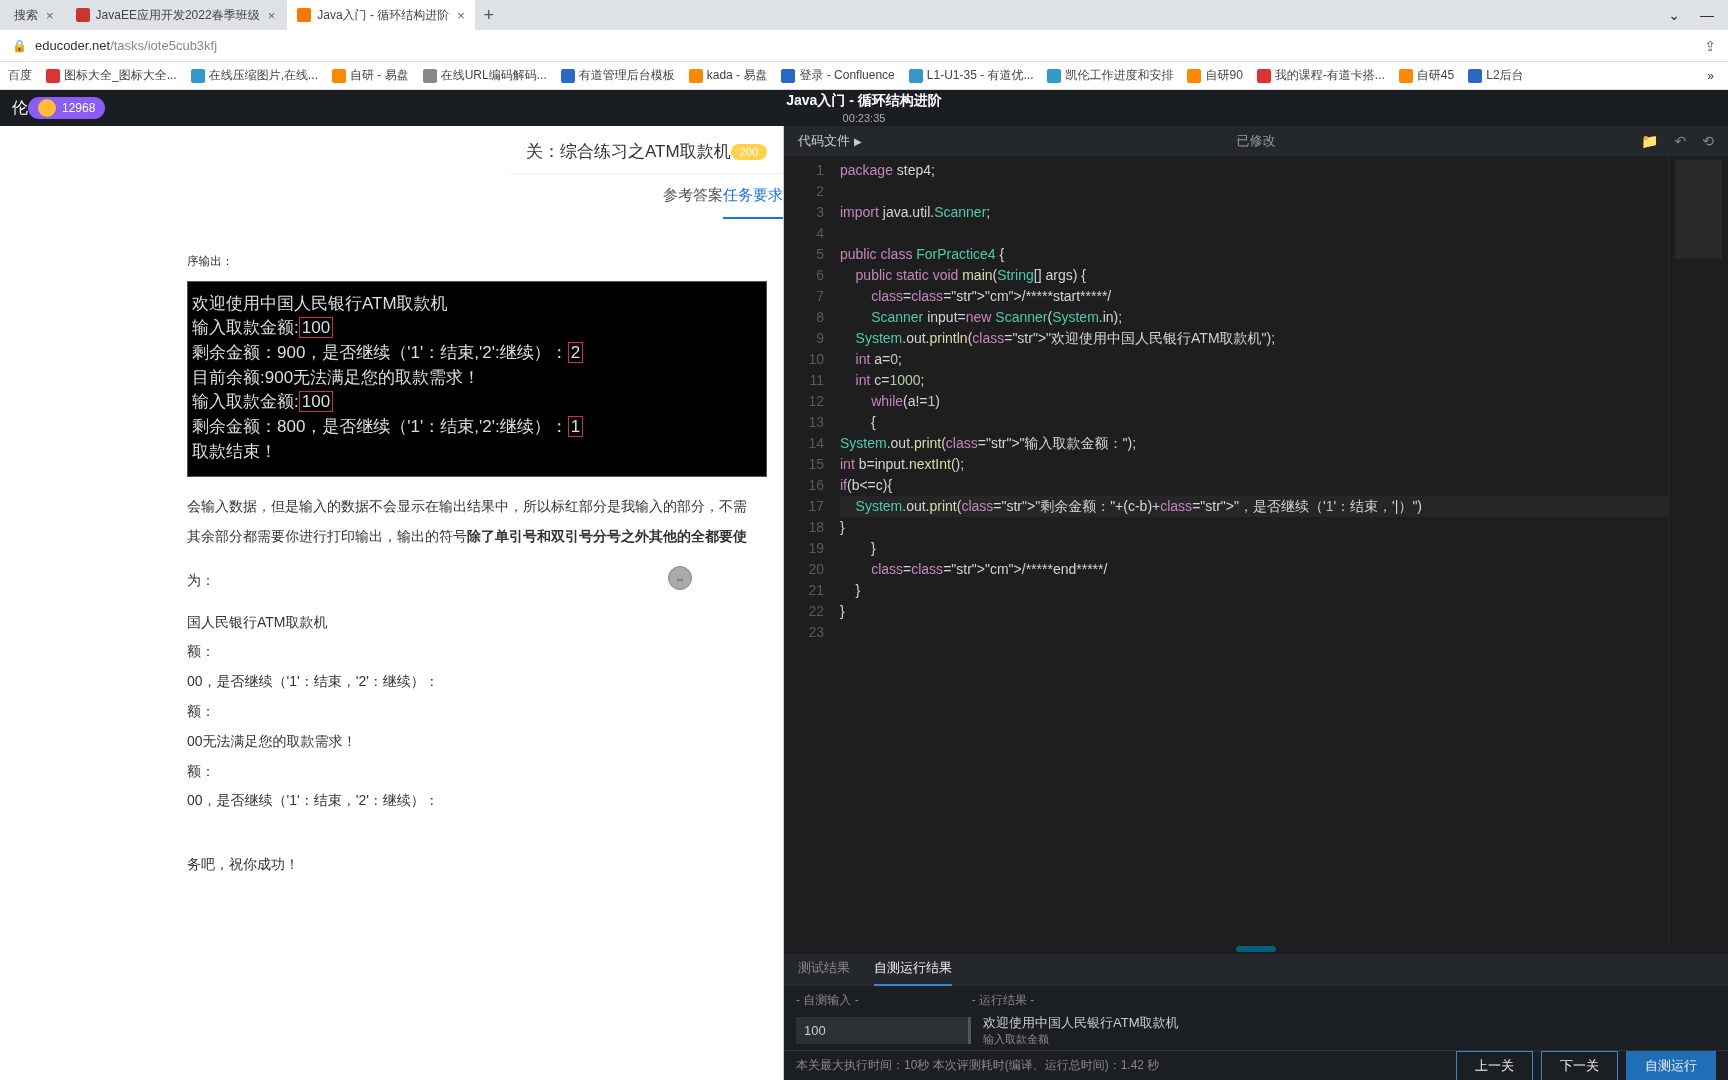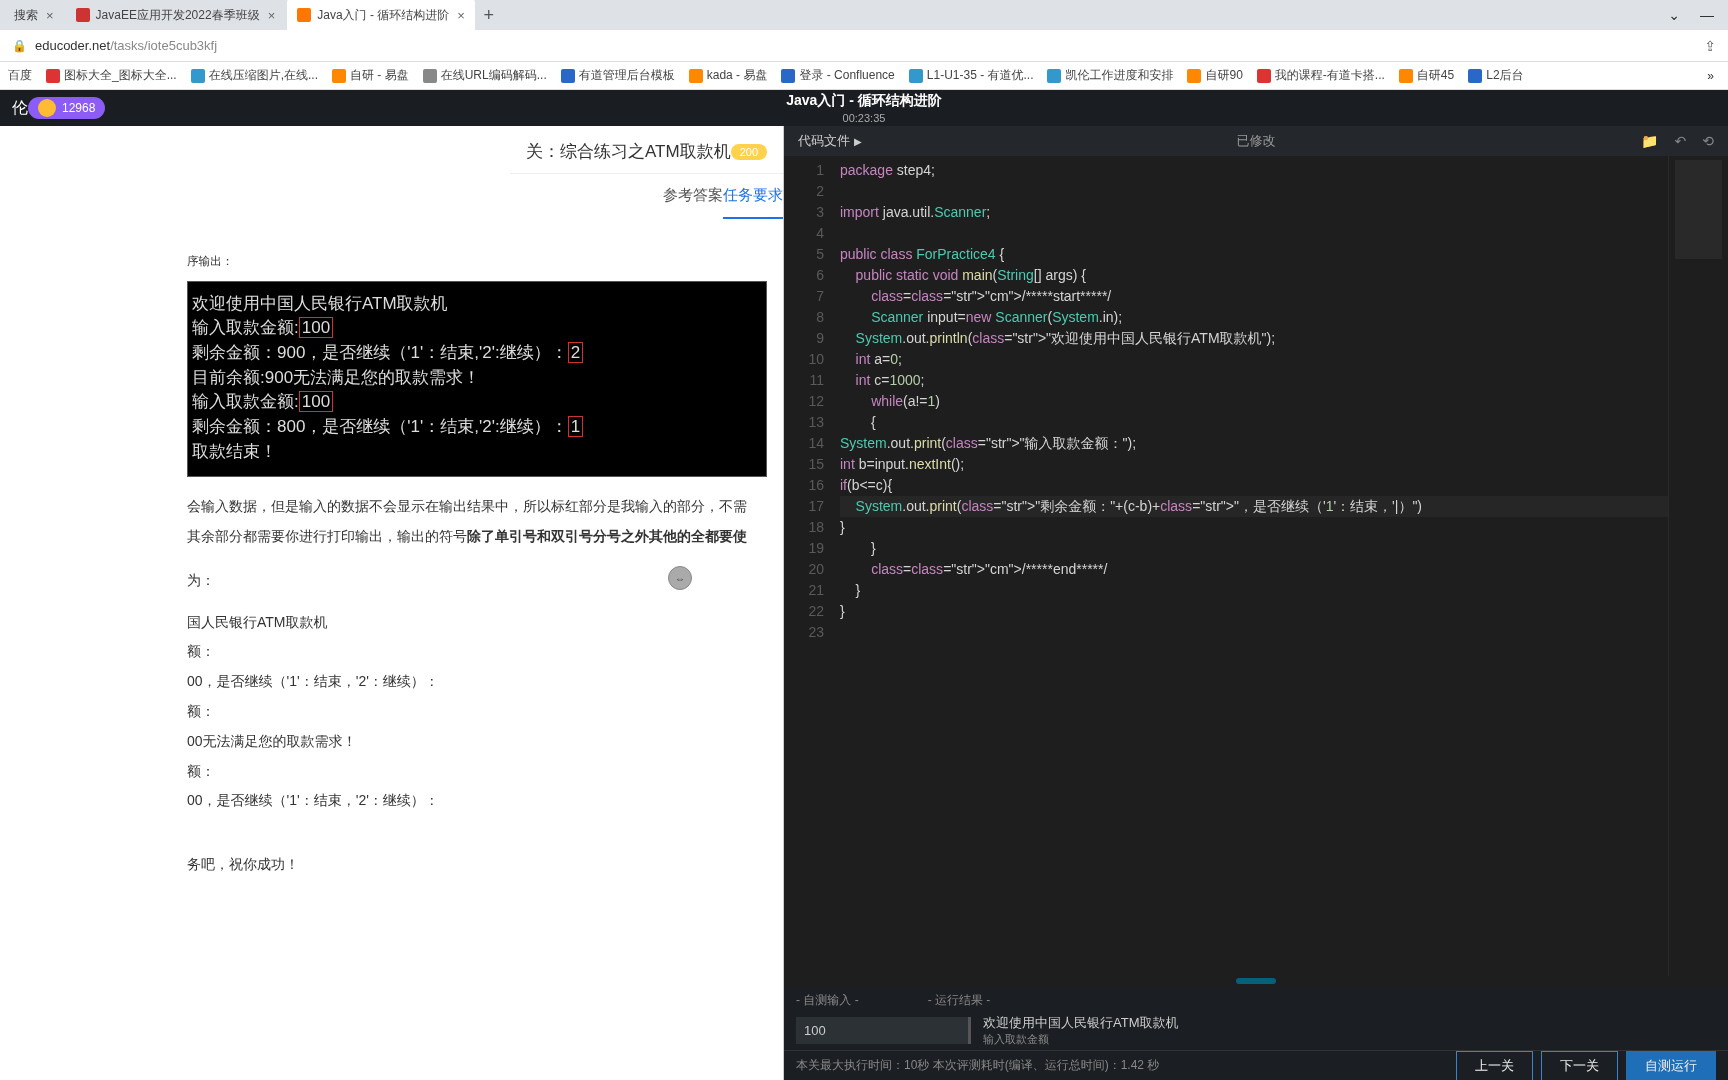--- a/index.html
+++ b/index.html
@@ -79,21 +79,21 @@
 .mm-blob { margin: 4px 6px; height: 110px; background: linear-gradient(#333 0 90%, transparent 0); opacity: .5; }
 
 
 .drag-hint { height: 10px; background: #1e1e1e; display:flex; justify-content:center; align-items:center; }
 .drag-hint span { width: 40px; height: 6px; border-radius: 3px; background: #03617b; }
 .result-tabs { height: 32px; background: #24282c; display: flex; align-items: flex-end; padding: 0 14px; gap: 24px; font-size: 13px; }
 .rtab { color: #888; padding-bottom: 7px; border-bottom: 2px solid transparent; }
 .rtab.active { color: #eee; border-bottom-color: #3b82d1; }
 
 .result-body { background: #1b1e22; padding: 6px 12px 4px; color: #ccc; font-size: 13px; }
-.rlabels { display: flex; gap: 69px; color: #888; font-size: 12px; margin-bottom: 6px; }
+.rlabels { display: flex; gap: 113px; color: #888; font-size: 12px; margin-bottom: 6px; }
 .rrow { display: flex; align-items: center; }
 .rinput { background: #2c3136; width: 175px; padding: 6px 8px; color: #ccc; font-size: 13px; border-right: 3px solid #555; }
 .routput { padding: 0 12px; color: #ccc; font-size: 13px; line-height: 1.3; }
 
 .footer { height: 30px; background: #1b1e22; border-top: 1px solid #333; display: flex; align-items: center; padding: 0 12px; font-size: 12px; color: #888; }
 .fbtn { margin-left: 8px; padding: 5px 18px; font-size: 13px; border: 1px solid #3b82d1; color: #eee; background: transparent; }
 .fbtn.primary { background: #1e6fb8; border-color: #1e6fb8; }
 .fbtns { margin-left: auto; display: flex; }
 </style>
 </head>
@@ -278,20 +278,24 @@
         </div>
       <div class="code" id="code"><div><span class="kw">package</span> step4;</div><div>&nbsp;</div><div><span class="kw">import</span> java.util.<span class="cls">Scanner</span>;</div><div>&nbsp;</div><div><span class="kw">public</span> <span class="kw">class</span> <span class="cls">ForPractice4</span> {</div><div>    <span class="kw">public</span> <span class="kw">static</span> <span class="kw">void</span> <span class="fn">main</span>(<span class="cls">String</span>[] args) {</div><div>        <span <span="" class="kw">class</span>=<span <span="" class="kw">class</span>="str"&gt;"cm"&gt;/*****start*****/</div><div>        <span class="cls">Scanner</span> input=<span class="kw">new</span> <span class="cls">Scanner</span>(<span class="cls">System</span>.in);</div><div>    <span class="cls">System</span>.out.<span class="fn">println</span>(<span <span="" class="kw">class</span>="str"&gt;"欢迎使用中国人民银行ATM取款机");</div><div>    <span class="kw">int</span> a=<span class="num">0</span>;</div><div>    <span class="kw">int</span> c=<span class="num">1000</span>;</div><div>        <span class="kw">while</span>(a!=<span class="num">1</span>)</div><div>        {</div><div><span class="cls">System</span>.out.<span class="fn">print</span>(<span <span="" class="kw">class</span>="str"&gt;"输入取款金额：");</div><div><span class="kw">int</span> b=input.<span class="fn">nextInt</span>();</div><div><span class="kw">if</span>(b&lt;=c){</div><div class="cursor-line">    <span class="cls">System</span>.out.<span class="fn">print</span>(<span <span="" class="kw">class</span>="str"&gt;"剩余金额："+(c-b)+<span <span="" class="kw">class</span>="str"&gt;"，是否继续（'<span class="num">1</span>'：结束，'|）")</div><div>}</div><div>        }</div><div>        <span <span="" class="kw">class</span>=<span <span="" class="kw">class</span>="str"&gt;"cm"&gt;/*****end*****/</div><div>    }</div><div>}</div><div>&nbsp;</div></div>
       <div class="minimap">
           <div class="mm-blob"></div>
         </div>
     </div>
 
     <div class="drag-hint">
         <span></span>
       </div>
+    <div class="result-tabs">
+      <div class="rtab">测试结果</div>
+      <div class="rtab active">自测运行结果</div>
+    </div>
     <div class="result-body">
       <div class="rlabels">
         <span>- 自测输入 -</span>
         <span>- 运行结果 -</span>
       </div>
       <div class="rrow">
         <div class="rinput">100</div>
         <div class="routput">
           <div>欢迎使用中国人民银行ATM取款机</div>
           <div style="color:#888;font-size:11px">输入取款金额</div>

